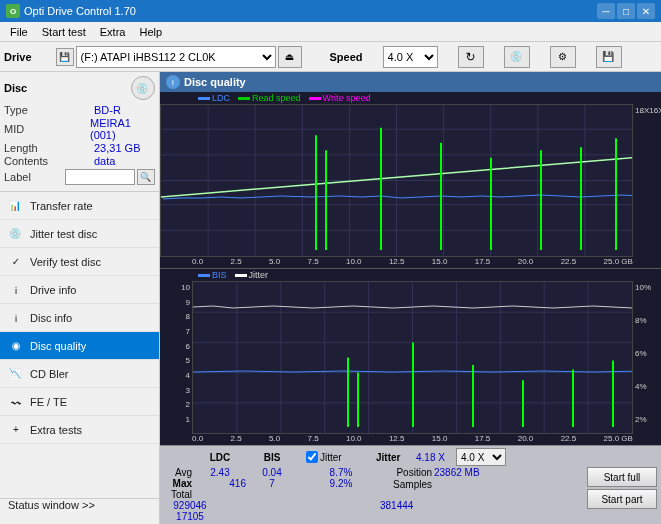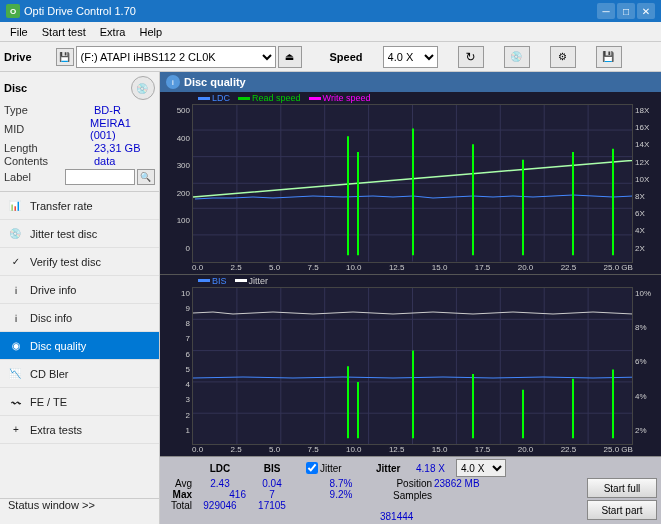--- a/index.html
+++ b/index.html
@@ -190,28 +190,20 @@
             <span style="color:#00cc00;">Read speed</span>
           </div>
           <div class="legend-item">
             <div style="width:12px;height:3px;background:#ff00ff;"></div>
             <span style="color:#ff00ff;">Write speed</span>
           </div>
         </div>
 
         <div style="flex:1;display:flex;">
 
-          <div style="width:32px;display:flex;flex-direction:column;justify-content:space-between;align-items:flex-end;padding:2px 2px 10px 0;font-size:8px;color:#ccc;">
-            <span>500</span>
-            <span>400</span>
-            <span>300</span>
-            <span>200</span>
-            <span>100</span>
-            <span>0</span>
-          </div>
 
           <div style="flex:1;position:relative;background:#1e1e36;border:1px solid #444;">
             <svg width="100%" height="100%" style="position:absolute;top:0;left:0;">
 
               <line x1="0" y1="16%" x2="100%" y2="16%" stroke="#333355" stroke-width="1"></line>
               <line x1="0" y1="33%" x2="100%" y2="33%" stroke="#333355" stroke-width="1"></line>
               <line x1="0" y1="50%" x2="100%" y2="50%" stroke="#333355" stroke-width="1"></line>
               <line x1="0" y1="66%" x2="100%" y2="66%" stroke="#333355" stroke-width="1"></line>
               <line x1="0" y1="83%" x2="100%" y2="83%" stroke="#333355" stroke-width="1"></line>
 
@@ -233,21 +225,21 @@
               <line x1="165" y1="96%" x2="165" y2="30%" stroke="#00ff00" stroke-width="2"></line>
               <line x1="220" y1="96%" x2="220" y2="15%" stroke="#00ff00" stroke-width="2"></line>
               <line x1="280" y1="96%" x2="280" y2="25%" stroke="#00ff00" stroke-width="2"></line>
               <line x1="330" y1="96%" x2="330" y2="35%" stroke="#00ff00" stroke-width="2"></line>
               <line x1="380" y1="96%" x2="380" y2="30%" stroke="#00ff00" stroke-width="2"></line>
               <line x1="420" y1="96%" x2="420" y2="28%" stroke="#00ff00" stroke-width="2"></line>
               <line x1="455" y1="96%" x2="455" y2="22%" stroke="#00ff00" stroke-width="2"></line>
             </svg>
           </div>
 
-          <div style="width:28px;display:flex;flex-direction:column;justify-content:space-between;align-items:flex-start;padding:2px 0 10px 2px;font-size:8px;color:#ccc;">
+          <div style="width:28px;display:flex;flex-direction:row;justify-content:space-between;align-items:flex-start;padding:2px 0 10px 2px;font-size:8px;color:#ccc;">
             <span>18X</span>
             <span>16X</span>
             <span>14X</span>
             <span>12X</span>
             <span>10X</span>
             <span>8X</span>
             <span>6X</span>
             <span>4X</span>
             <span>2X</span>
           </div>
@@ -381,21 +373,21 @@
             <span style="width:8px;"></span>
             <span style="width:70px;text-align:center;color:#0000cc;">8.7%</span>
           </div>
           <div style="display:flex;">
             <span style="width:30px;text-align:right;padding-right:2px;font-weight:bold;">Max</span>
             <span style="width:52px;text-align:right;color:#0000cc;">416</span>
             <span style="width:52px;text-align:center;color:#0000cc;">7</span>
             <span style="width:8px;"></span>
             <span style="width:70px;text-align:center;color:#0000cc;">9.2%</span>
           </div>
-          <div style="display:flex;">
+          <div style="display:flex;flex-direction:column;">
             <span style="width:30px;text-align:right;padding-right:2px;">Total</span>
             <span style="width:52px;text-align:center;color:#0000cc;">929046</span>
             <span style="width:52px;text-align:center;color:#0000cc;">17105</span>
           </div>
         </div>
 
         <div style="display:flex;flex-direction:column;gap:1px;margin-left:4px;">
           <div style="display:flex;gap:2px;">
             <span style="width:52px;text-align:right;">Position</span>
             <span style="width:60px;color:#0000cc;">23862 MB</span>

